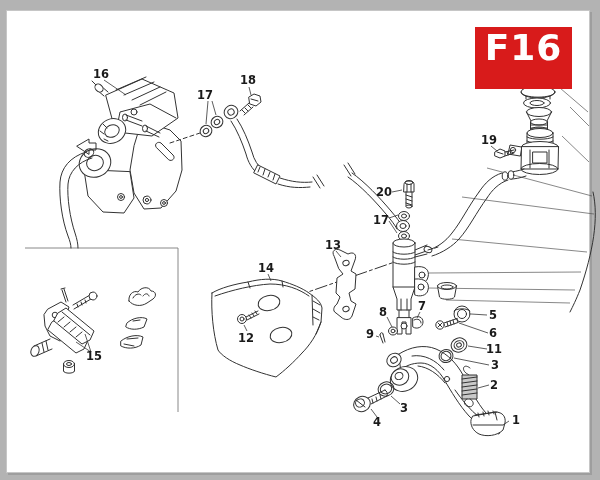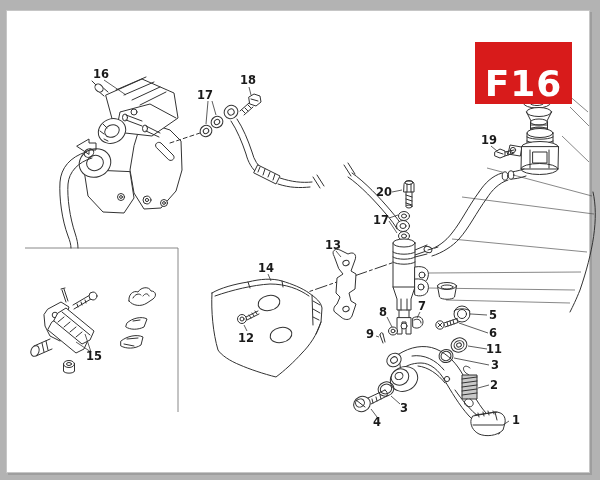--- a/index.html
+++ b/index.html
@@ -2,21 +2,21 @@
 <html><head>
 <meta charset="utf-8">
 <style>
   html,body{margin:0;padding:0;}
   .stage{position:relative;width:600px;height:480px;background:#b3b3b3;overflow:hidden;
          font-family:"DejaVu Sans","Liberation Sans",sans-serif;}
   .page{position:absolute;left:6px;top:10px;width:582px;height:461px;background:#ffffff;
         border:1px solid #c6c6c6;box-shadow:2px 2px 0 #9e9e9e;}
   .art{position:absolute;left:0;top:0;width:600px;height:480px;}
   .badge{position:absolute;left:475px;top:27px;width:97px;height:62px;background:#d81b1b;
-         display:flex;align-items:flex-end;justify-content:center;margin-top:15px;}
+         display:flex;align-items:flex-start;justify-content:center;}
   .badge span{color:#ffffff;font-size:36px;font-weight:bold;letter-spacing:1px;}
   svg text{font-family:"DejaVu Sans","Liberation Sans",sans-serif;font-size:11.5px;font-weight:bold;fill:#1a1a1a;}
   .ln{stroke:#333;stroke-width:1;fill:none;stroke-linecap:round;stroke-linejoin:round;}
   .lw{stroke:#333;stroke-width:1;fill:#fff;stroke-linecap:round;stroke-linejoin:round;}
   .thin{stroke:#555;stroke-width:0.7;fill:none;}
   .leader{stroke:#333;stroke-width:0.8;fill:none;}
 </style>
 </head>
 <body>
 

